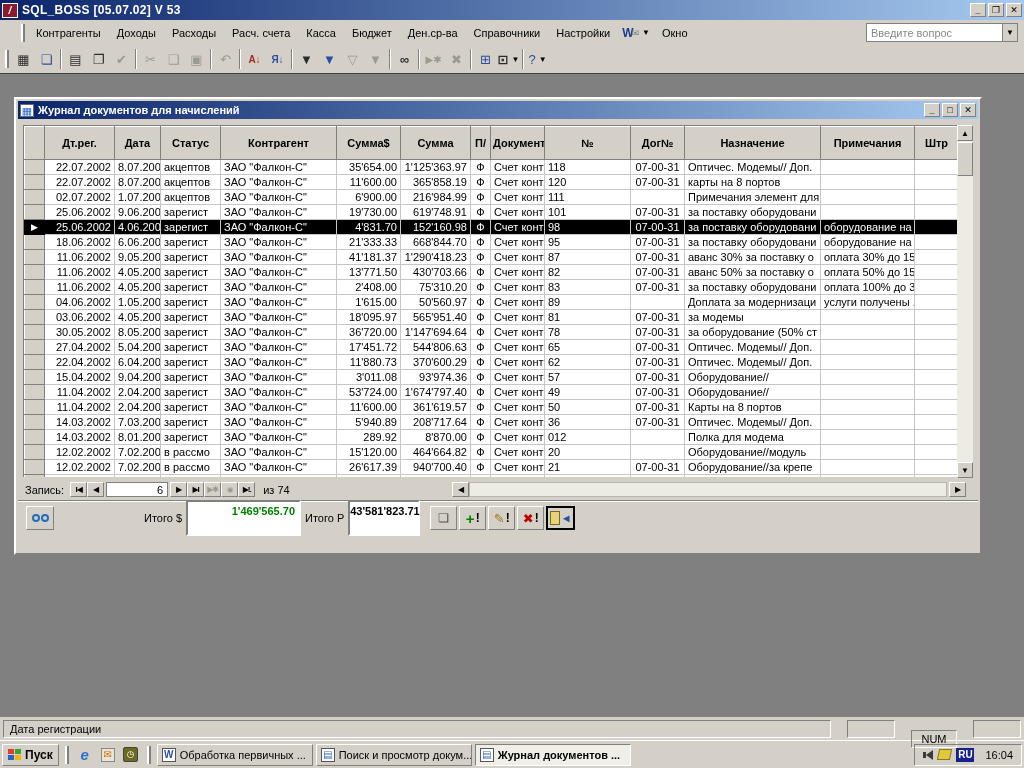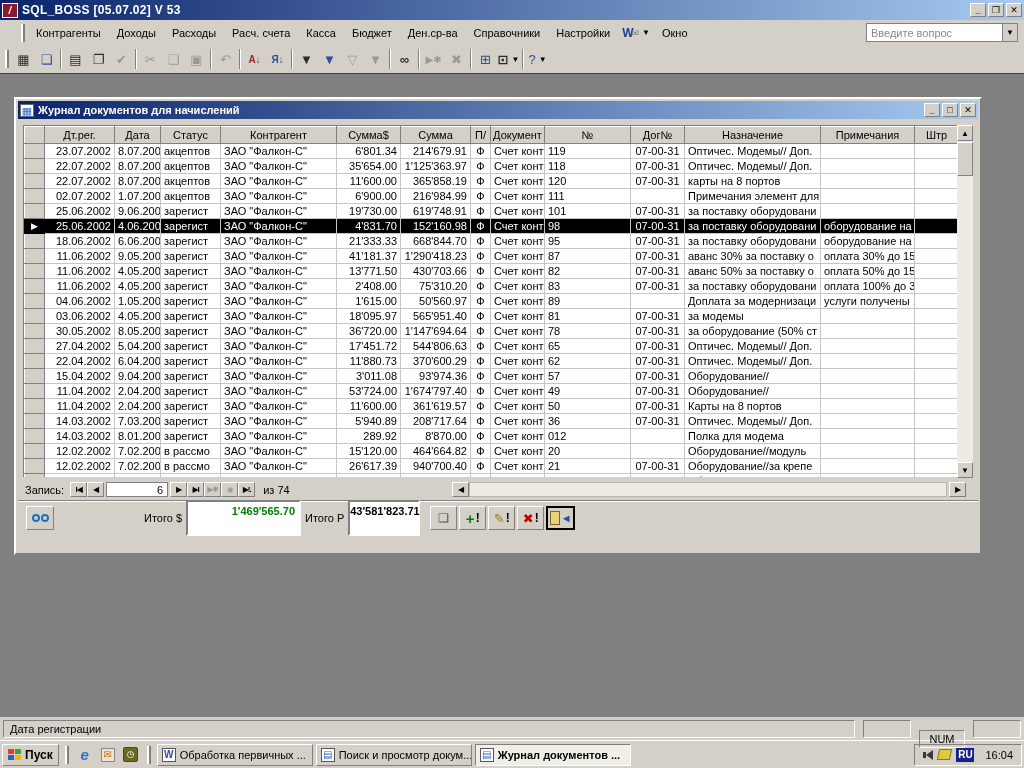--- a/index.html
+++ b/index.html
@@ -53,21 +53,21 @@
     background:linear-gradient(90deg,#0a246a,#a6caf0);display:flex;align-items:center;
     color:#fff;font-weight:bold;padding:0 2px;}
   #dw-title .dw-icon{width:14px;height:13px;background:#fff;border:1px solid #6a6a6a;color:#316AC5;
     font-size:11px;line-height:12px;text-align:center;margin-right:4px;}
   #dw-title .ttl{flex:1;font-size:11px;}
 
   
   #gridwrap{position:absolute;left:7px;top:26px;width:934px;height:352px;overflow:hidden;background:#fff;
     border-left:1px solid #808080;border-top:1px solid #808080;}
   table.ds{border-collapse:collapse;table-layout:fixed;width:934px;}
-  table.ds th{height:17px;background:#D4D0C8;font-weight:normal;font-size:11px;
+  table.ds th{height:33px;background:#D4D0C8;font-weight:bold;font-size:11px;
     border:1px solid;border-color:#ffffff #808080 #808080 #ffffff;overflow:hidden;white-space:nowrap;padding:0 2px;}
   table.ds td{height:15px;font-size:11px;border-right:1px solid #c6c6c6;border-bottom:1px solid #c6c6c6;
     overflow:hidden;white-space:nowrap;padding:0 3px;background:#fff;}
   table.ds td.selcell{background:#D4D0C8;border:1px solid;border-color:#ffffff #808080 #808080 #ffffff;
     text-align:center;padding:0;font-size:9px;}
   tr.sel td{background:#000;color:#fff;}
   tr.sel td.selcell{background:#000;color:#fff;border-color:#000;}
   .tR{text-align:right;} .tC{text-align:center;}
 
   
@@ -108,21 +108,21 @@
   .act-btn{width:27px;height:24px;margin-right:2px;display:flex;align-items:center;justify-content:center;
     font-weight:bold;font-size:13px;}
   .act-btn .bang{color:#000;font-size:12px;margin-left:1px;}
   .g-plus{color:#008000;font-size:15px;} .pencil{color:#9a7b1e;} .r-x{color:#c00000;}
   .copyrec{color:#4d4d46;font-size:12px;}
   #exit-btn{border:2px solid #000;width:29px;}
   .door{width:10px;height:14px;background:#e8d27a;border:1px solid #7a6a20;}
   .door-arrow{color:#2a4fa0;font-size:11px;margin-left:1px;}
 
   
-  #statusbar{height:23px;display:flex;align-items:center;padding:1px 3px;background:#D4D0C8;gap:8px;}
+  #statusbar{height:23px;display:flex;align-items:center;padding:1px 3px;background:#D4D0C8;gap:16px;}
   #statusbar .panel{height:18px;display:flex;align-items:center;padding:0 6px;}
   #sb-main{flex:1;}
   .sb-small{width:48px;} #sb-num{width:46px;justify-content:center;margin-top:20px;}
 
   
   #taskbar{height:28px;display:flex;align-items:center;background:#D4D0C8;border-top:1px solid #fff;padding:0 2px;gap:3px;}
   #start-btn{height:22px;display:flex;align-items:center;padding:0 5px;font-weight:bold;font-size:12px;}
   .winflag{width:14px;height:12px;display:grid;grid-template-columns:6px 6px;grid-template-rows:5px 5px;gap:1px;margin-right:3px;}
   .winflag i{display:block;}
   .ql{width:20px;height:20px;display:flex;align-items:center;justify-content:center;font-weight:bold;}
@@ -255,36 +255,20 @@
               <th>П/</th>
               <th>Документ</th>
               <th>№</th>
               <th>Дог№</th>
               <th>Назначение</th>
               <th>Примечания</th>
               <th>Штр</th>
             </tr>
           </thead>
         <tbody id="tbody">
-            <tr>
-              <td class="selcell"></td>
-              <td class="tR">23.07.2002</td>
-              <td>8.07.200</td>
-              <td>акцептов</td>
-              <td>ЗАО "Фалкон-С"</td>
-              <td class="tR">6'801.34</td>
-              <td class="tR">214'679.91</td>
-              <td class="tC">Ф</td>
-              <td>Счет конт</td>
-              <td>119</td>
-              <td class="tC">07-00-31</td>
-              <td>Оптичес. Модемы// Доп.</td>
-              <td></td>
-              <td></td>
-            </tr>
             <tr>
               <td class="selcell"></td>
               <td class="tR">22.07.2002</td>
               <td>8.07.200</td>
               <td>акцептов</td>
               <td>ЗАО "Фалкон-С"</td>
               <td class="tR">35'654.00</td>
               <td class="tR">1'125'363.97</td>
               <td class="tC">Ф</td>
               <td>Счет конт</td>

